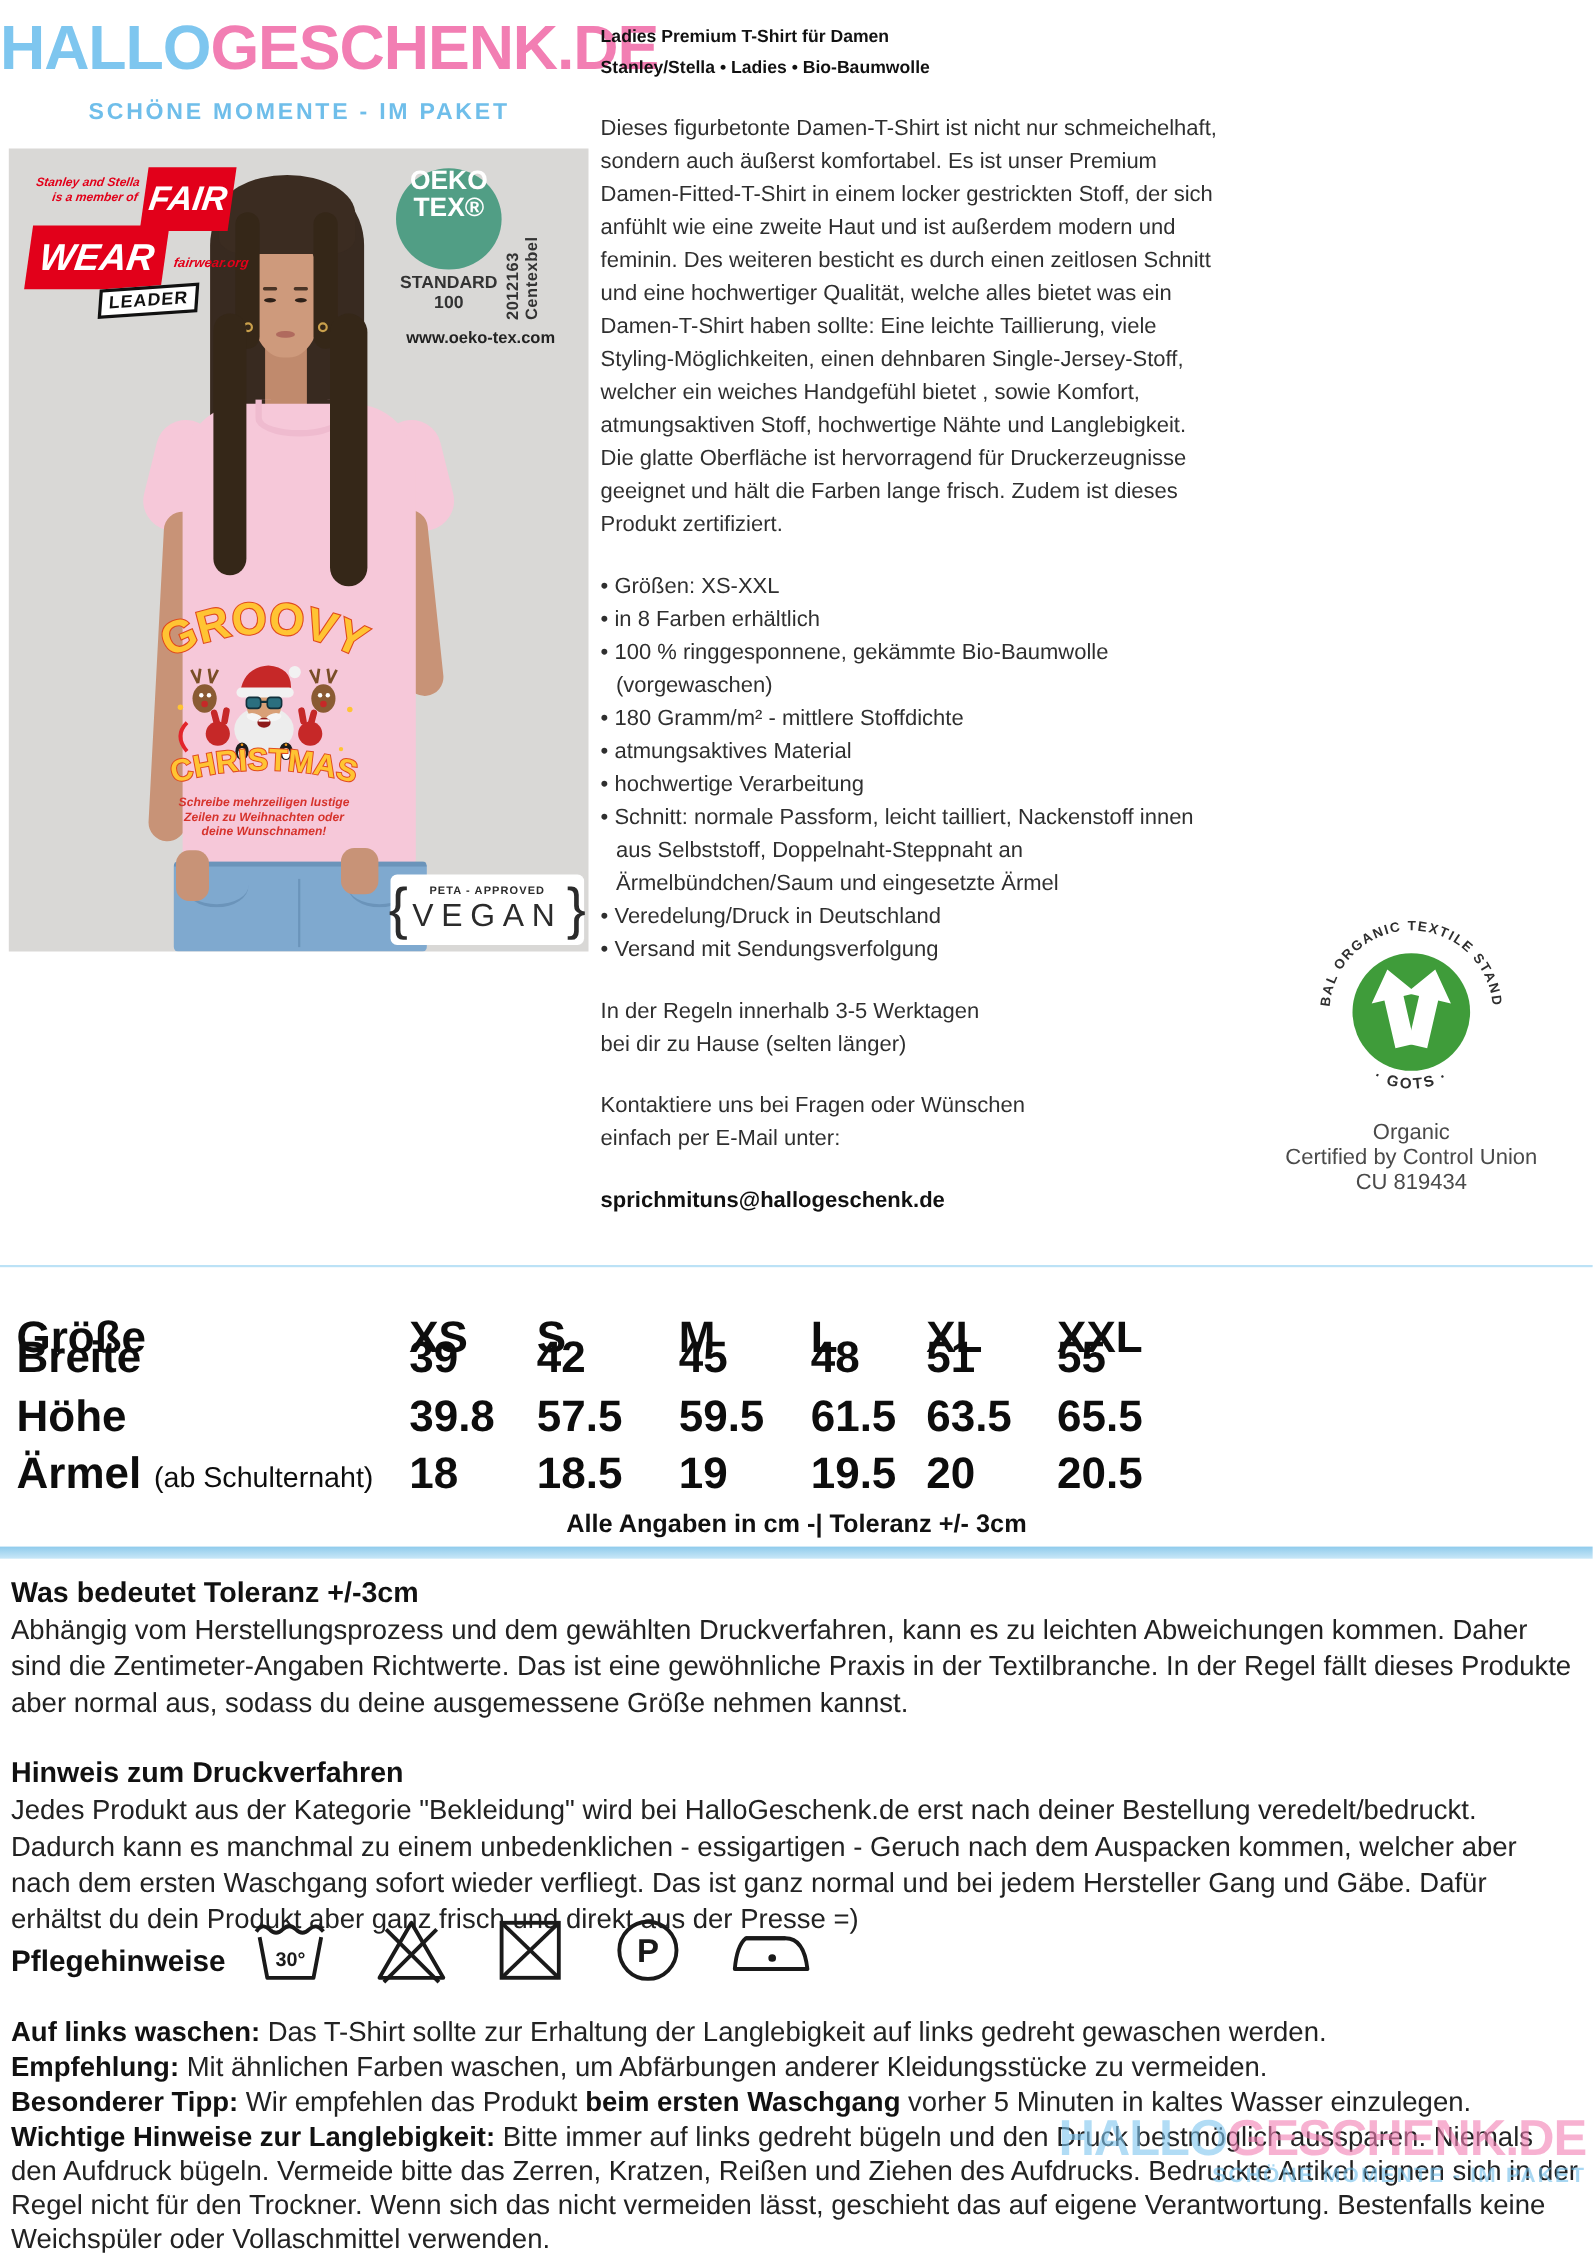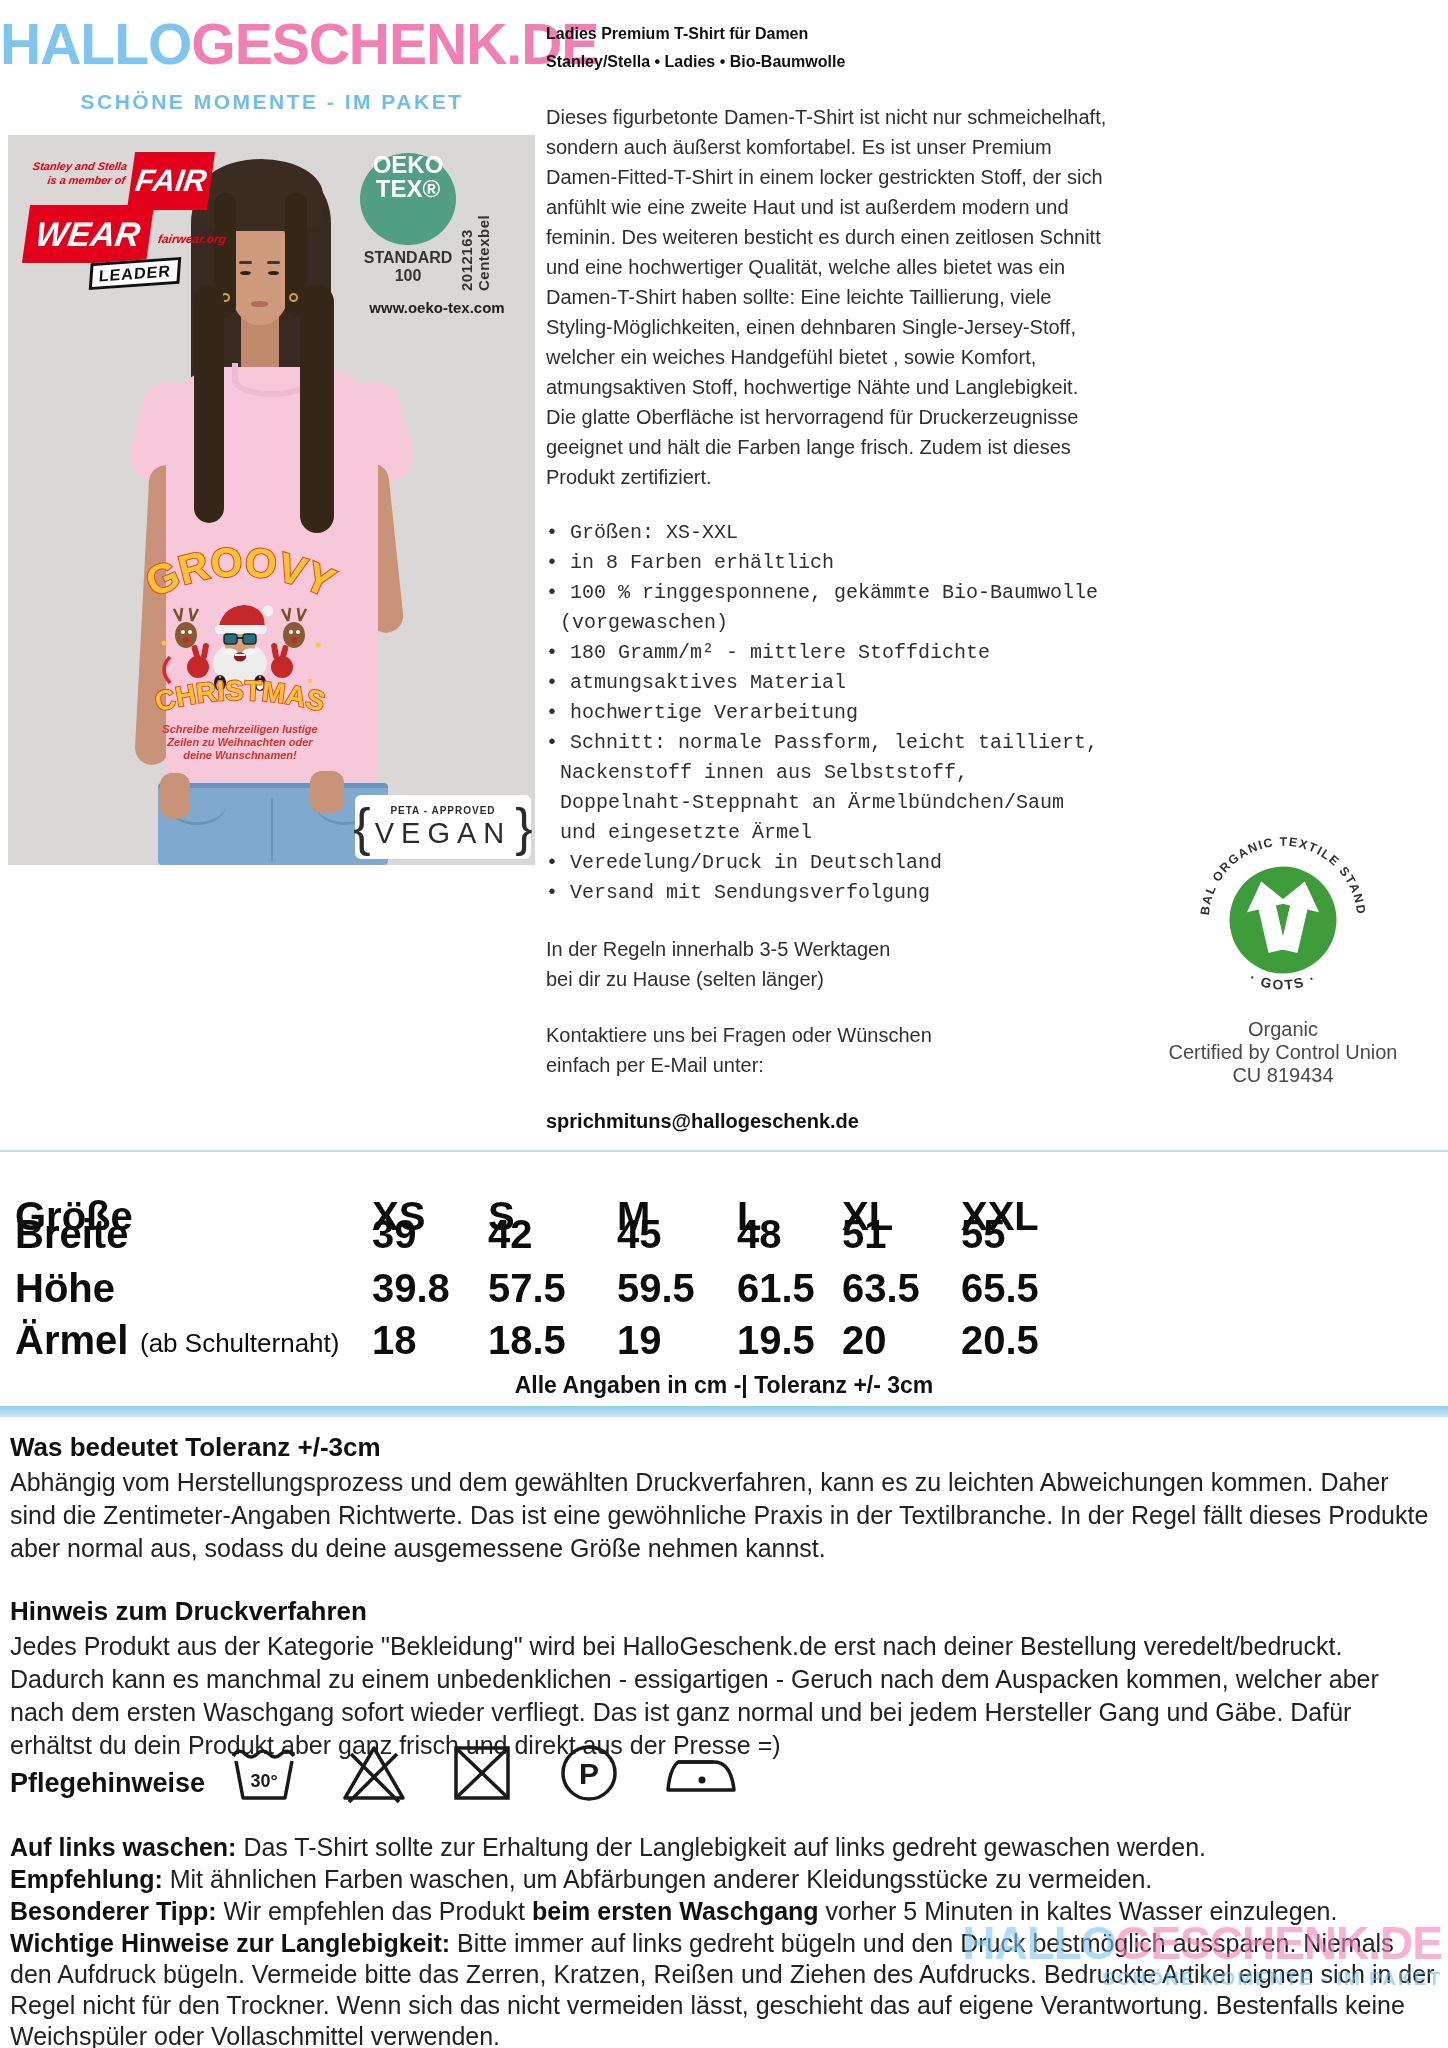--- a/index.html
+++ b/index.html
@@ -62,21 +62,21 @@
   .vegan { right:4px; bottom:6px; width:176px; height:64px; background:#fff; border-radius:6px; display:flex; align-items:center; justify-content:center; gap:4px; z-index:7; color:#2B2B2B; }
   .vegan .brace { font-size:52px; font-weight:300; line-height:1; }
   .vegan .mid { text-align:center; }
   .vegan .approved { font-size:10px; font-weight:bold; letter-spacing:1px; }
   .vegan .vword { font-size:29px; letter-spacing:7px; margin-top:1px; }
 
   
   .rightcol { left:546px; top:20px; width:566px; font-size:20px; line-height:30px; color:#2F2F2F; }
   .rtitle { font-weight:bold; font-size:16px; line-height:28px; color:#111; }
   .rdesc { margin-top:26px; }
-  .rlist { margin-top:26px; list-style:none;font-family:Liberation Mono, monospace; }
+  .rlist { margin-top:26px; list-style:none; }
   .rlist li { padding-left:14px; text-indent:-14px; }
   .rlist li::before { content:"• "; }
   .rblock { margin-top:26px; }
   .remail { margin-top:26px; font-weight:bold; color:#111; }
 
   
   .gots-svg { left:1183px; top:826px; width:200px; height:198px; }
   .gots-caption { left:1160px; top:1018px; width:246px; text-align:center; color:#4A4A4A; font-size:20px; line-height:23px; }
 
   

